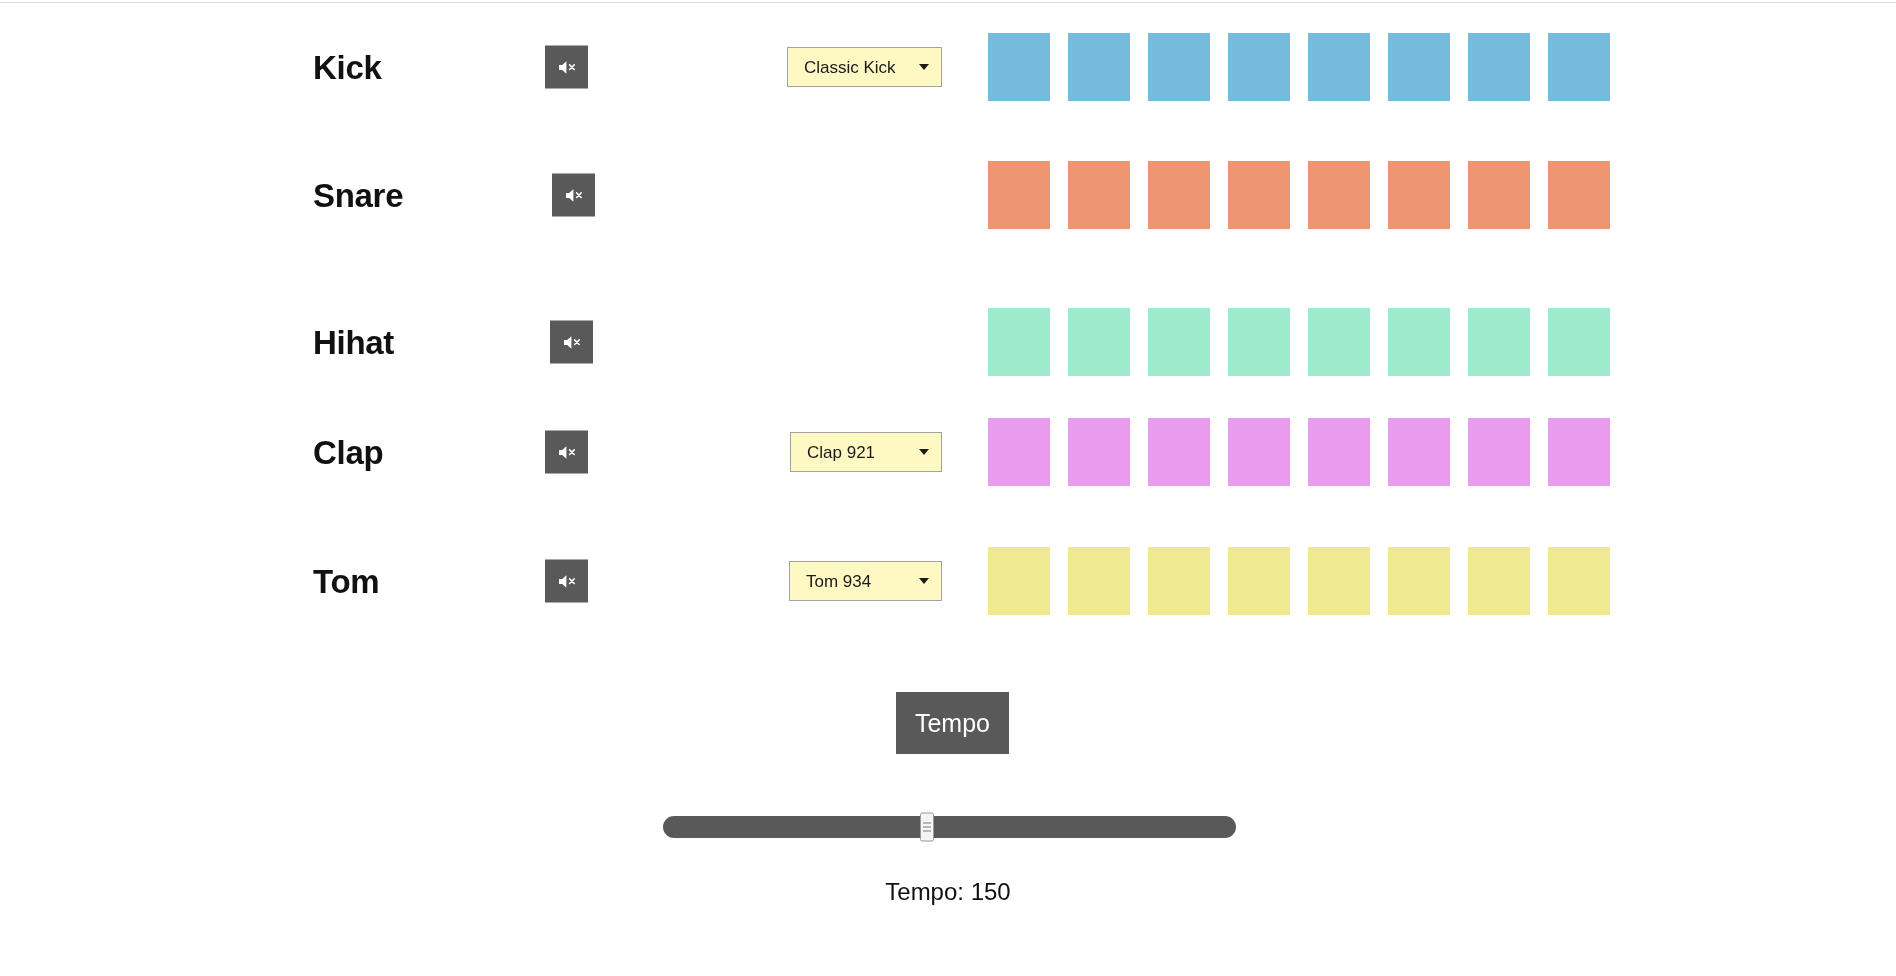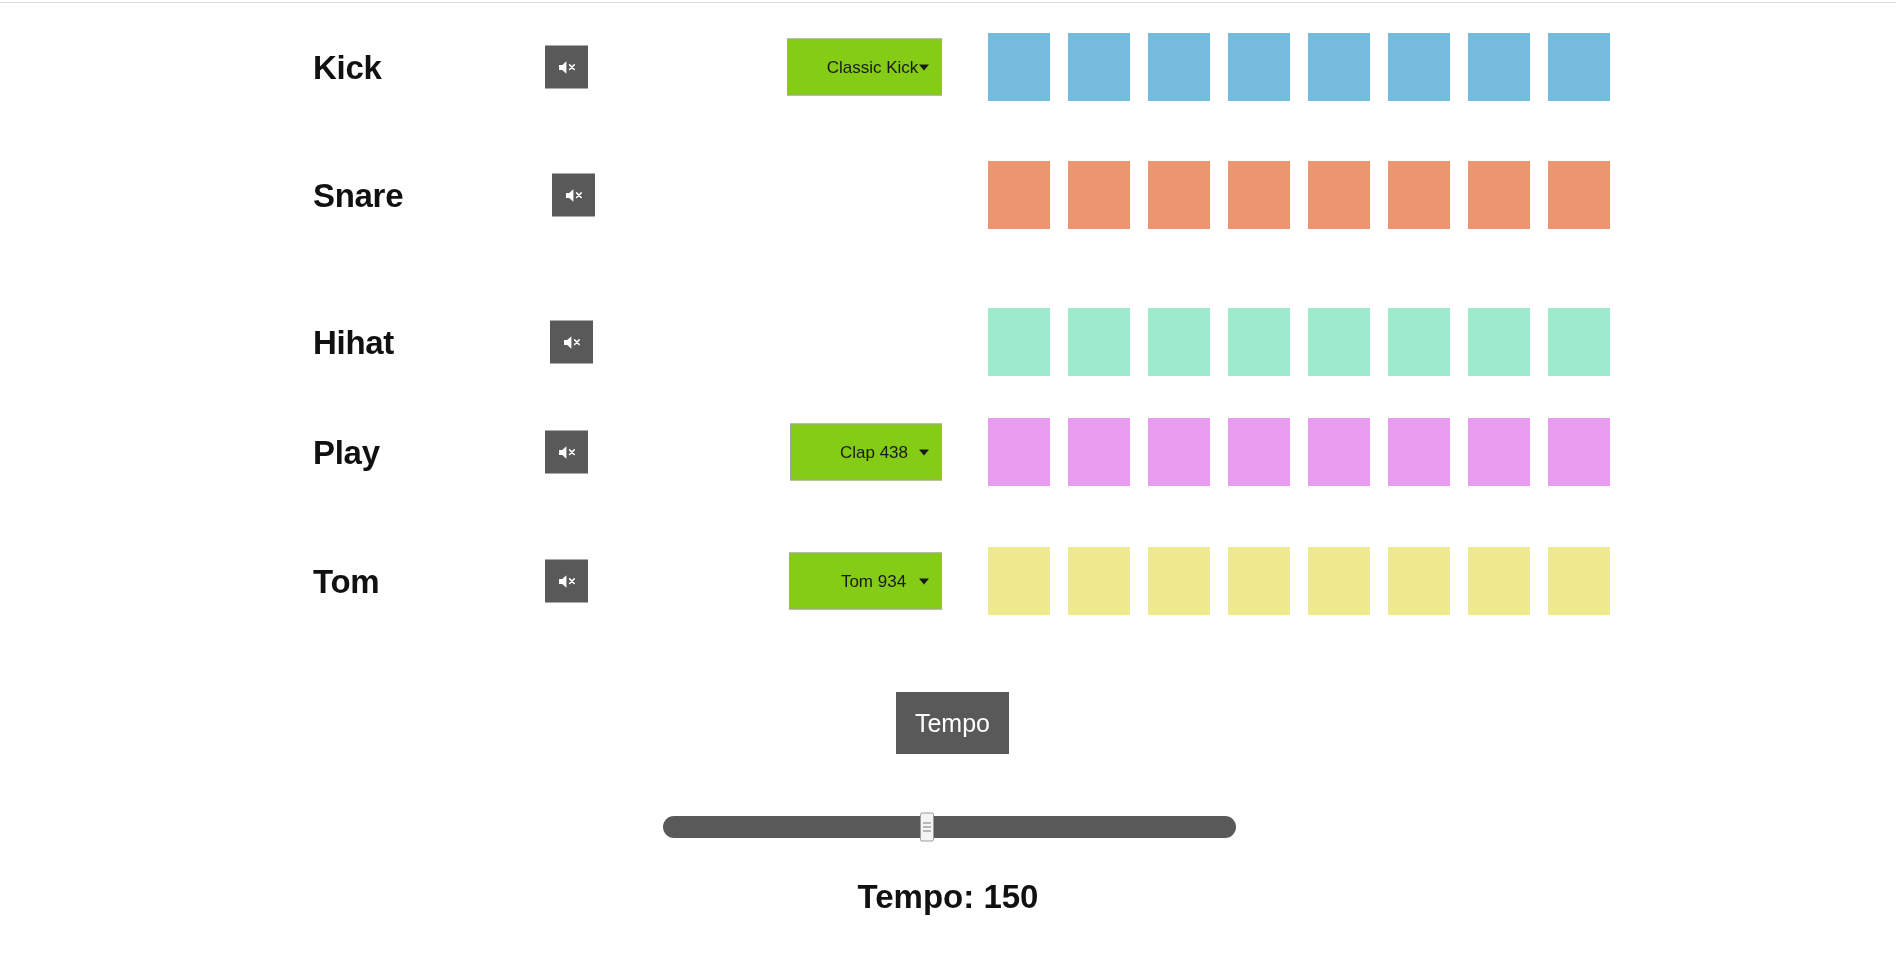--- a/index.html
+++ b/index.html
@@ -68,28 +68,27 @@
     align-items: center;
     justify-content: center;
     cursor: pointer;
   }
   .mute-btn svg { display: block; }
 
   .select-wrap {
     position: absolute;
     top: 50%;
     transform: translateY(-50%);
-    height: 57px;
+    height: 40px;
     border: 1px solid #a3a3a3;
-    background: #84cc16;
+    background: #fef9c3;
     box-sizing: border-box;
     display: flex;
     align-items: center;
     cursor: pointer;
-    justify-content: center;
   }
   .select-text {
     font-size: 17px;
     color: #1a1a1a;
     padding-left: 16px;
     white-space: nowrap;
     line-height: 1;
   }
   .select-arrow {
     position: absolute;
@@ -169,24 +168,23 @@
     height: 1px;
     background: #7a7a7a;
   }
 
   .tempo-label {
     position: absolute;
     left: 0;
     top: 880px;
     width: 1896px;
     text-align: center;
-    font-size: 33px;
+    font-size: 24px;
     line-height: 1;
     color: #111111;
-    font-weight: bold;
   }
 </style>
 </head>
 <body>
 
 <div id="app">
 
   <div class="top-rule"></div>
 
   <div class="sequencer" id="sequencer">
@@ -251,31 +249,31 @@
           <button class="pad" style="background: rgb(158, 234, 205);"></button>
           <button class="pad" style="background: rgb(158, 234, 205);"></button>
           <button class="pad" style="background: rgb(158, 234, 205);"></button>
           <button class="pad" style="background: rgb(158, 234, 205);"></button>
           <button class="pad" style="background: rgb(158, 234, 205);"></button>
           <button class="pad" style="background: rgb(158, 234, 205);"></button>
           <button class="pad" style="background: rgb(158, 234, 205);"></button>
         </div>
       </div>
       <div class="track-row" style="top: 418px;">
-        <div class="track-label">Play</div>
+        <div class="track-label">Clap</div>
         <button class="mute-btn" style="left: 545px;">
           <span>
             <svg width="20" height="16" viewBox="0 0 20 16" aria-hidden="true">
               <path d="M2 5.5h3.2L9.4 1.8v12.4L5.2 10.5H2z" fill="#ffffff"></path>
               <path d="M12.6 5.4l4.6 4.6M17.2 5.4l-4.6 4.6" stroke="#ffffff" stroke-width="1.5" stroke-linecap="round" fill="none"></path>
             </svg>
           </span>
         </button>
         <div class="select-wrap" style="left: 790px; width: 152px;">
-          <span class="select-text">Clap 438</span>
+          <span class="select-text">Clap 921</span>
           <span class="select-arrow"></span>
         </div>
         <div class="pads" style="left: 988px;">
           <button class="pad" style="background: rgb(231, 156, 238);"></button>
           <button class="pad" style="background: rgb(231, 156, 238);"></button>
           <button class="pad" style="background: rgb(231, 156, 238);"></button>
           <button class="pad" style="background: rgb(231, 156, 238);"></button>
           <button class="pad" style="background: rgb(231, 156, 238);"></button>
           <button class="pad" style="background: rgb(231, 156, 238);"></button>
           <button class="pad" style="background: rgb(231, 156, 238);"></button>

